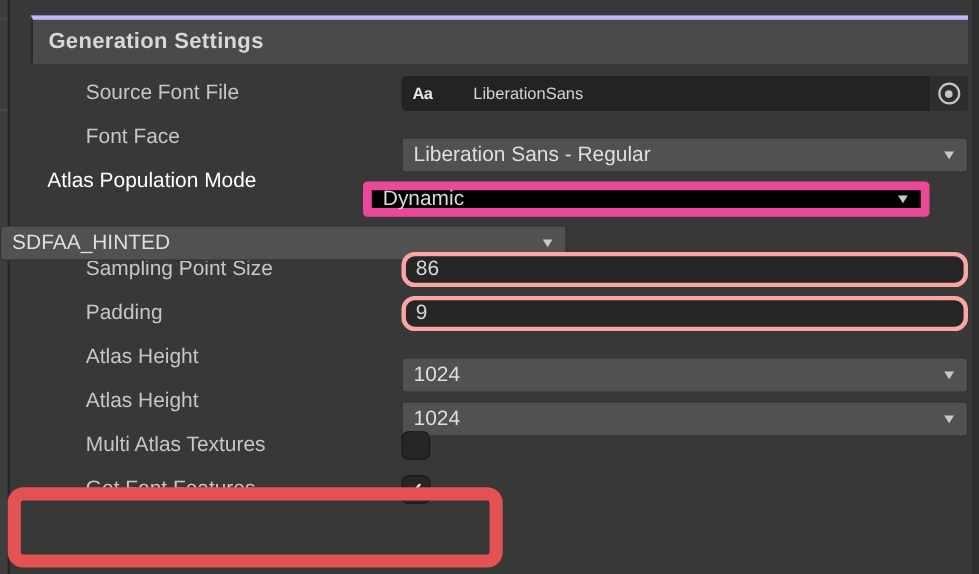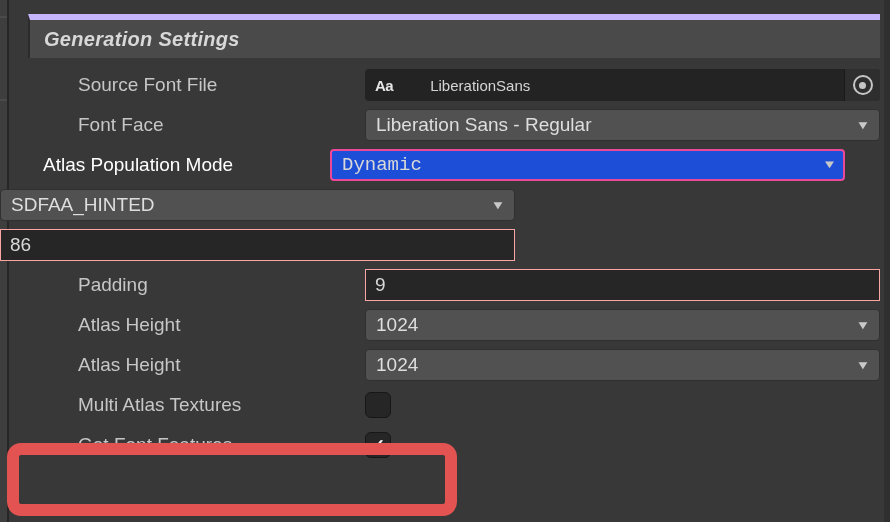--- a/index.html
+++ b/index.html
@@ -11,22 +11,22 @@
   }
   
   .left-strip{position:absolute;left:0;top:0;width:7px;height:522px;background:#3e3e3e;}
   .left-strip .tick{position:absolute;left:0;width:7px;height:2px;background:#4a4a4a;}
   .left-divider{position:absolute;left:7px;top:0;width:2px;height:522px;background:#262626;}
   .right-strip{position:absolute;left:884px;top:0;width:6px;height:522px;background:#2f2f2f;}
 
   
   .header-bar{
     position:absolute;left:28px;top:14px;width:852px;height:44px;
-    background:#4a4a4a;border-top:6px solid #c4b5fd;border-left:2px solid #2b2b2b;
-    box-sizing:border-box;display:flex;align-items:center;font-style:italic;
+    background:#4a4a4a;border-top:4px solid #c4b5fd;border-left:2px solid #2b2b2b;
+    box-sizing:border-box;display:flex;align-items:center;
   }
   .header-title{font-size:20px;font-weight:bold;color:#d8d8d8;padding-left:14px;letter-spacing:.3px;}
 
   
   .content{position:absolute;left:0;top:65px;width:890px;}
   .row{height:40px;display:flex;align-items:center;}
   .label{
     margin-left:78px;width:287px;flex:0 0 287px;
     font-size:19px;color:#c6c6c6;white-space:nowrap;overflow:hidden;
   }
@@ -44,29 +44,29 @@
   .picker-ring{width:16px;height:16px;border:2px solid #c6c6c6;border-radius:50%;position:relative;}
   .picker-ring::after{
     content:"";position:absolute;left:50%;top:50%;width:7px;height:7px;margin:-3.5px 0 0 -3.5px;
     background:#c6c6c6;border-radius:50%;
   }
 
   
   .dropdown{
     background:#515151;border:1px solid #303030;border-radius:4px;height:32px;
     display:flex;align-items:center;padding-left:10px;font-size:19px;color:#dedede;
-    position:relative;box-sizing:border-box;
+    position:relative;box-sizing:border-box;margin-top:16px;
   }
-  .dropdown.modified{background:#1d4ed8;border:2px solid #ec4899;color:#d8d8d8;font-family:Liberation Mono, monospace;}
+  .dropdown.modified{background:#000000;border:8px solid #ec4899;color:#d8d8d8;}
   .dropdown-arrow{position:absolute;right:10px;top:50%;transform:translateY(-53%) scaleX(1.25);
     color:#c8c8c8;font-size:12px;line-height:1;}
 
   
   .num-input{
-    width:100%;height:32px;background:#262626;border:1px solid #fca5a5;border-radius:0;
+    width:100%;height:32px;background:#262626;border:4px solid #fca5a5;border-radius:12px;
     color:#d8d8d8;font-size:19px;padding:0 12px 0 9px;box-sizing:border-box;outline:none;
     font-family:"Liberation Sans",sans-serif;
   }
 
   
   .checkbox{
     width:26px;height:26px;background:#262626;border:1px solid #171717;border-radius:6px;
     display:flex;align-items:center;justify-content:center;
     color:#f2f2f2;font-size:17px;font-weight:bold;box-sizing:border-box;
   }
@@ -130,20 +130,21 @@
   <div class="row">
     <div class="field">
       <div class="dropdown">
         <span>SDFAA_HINTED</span>
         <span class="dropdown-arrow">▼</span>
       </div>
     </div>
   </div>
 
   <div class="row">
+    <div class="label">Sampling Point Size</div>
     <div class="field">
       <input class="num-input" type="text" value="86" style="">
     </div>
   </div>
 
   <div class="row">
     <div class="label">Padding</div>
     <div class="field">
       <input class="num-input" type="text" value="9" style="">
     </div>

